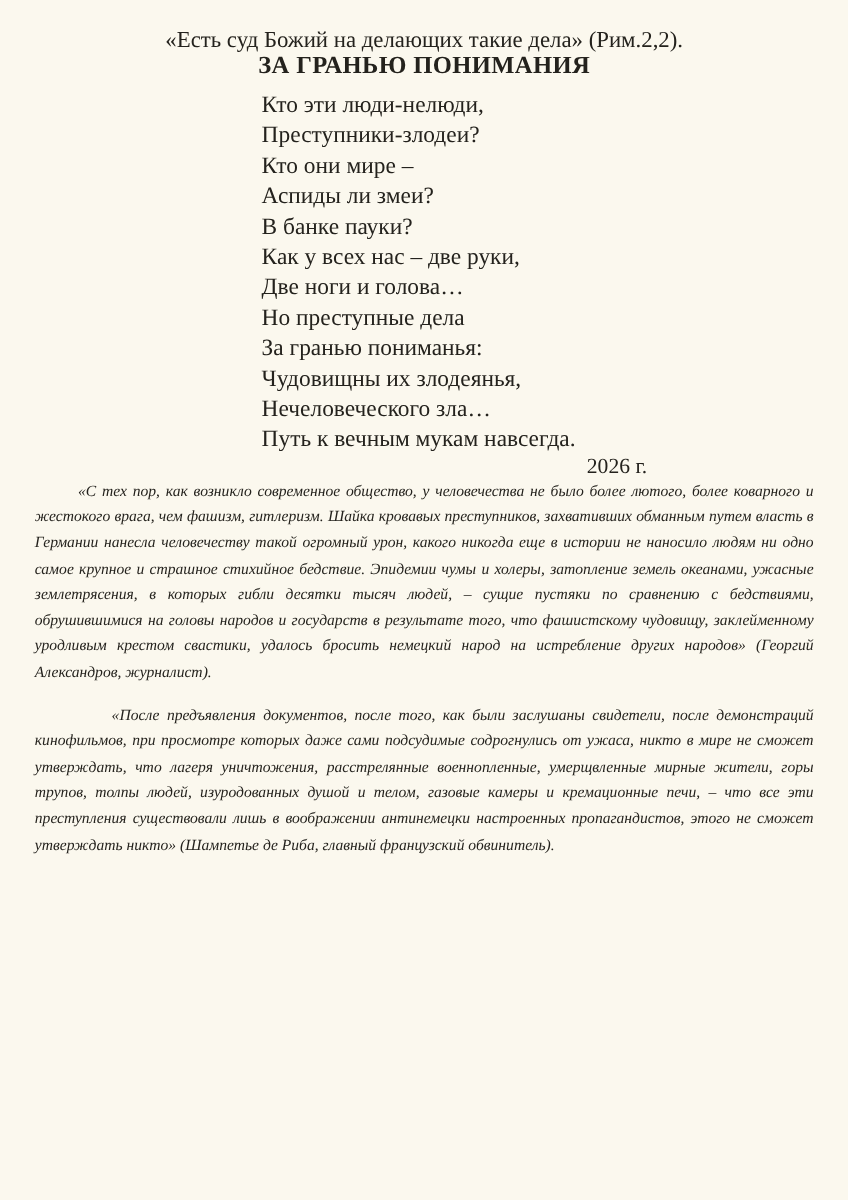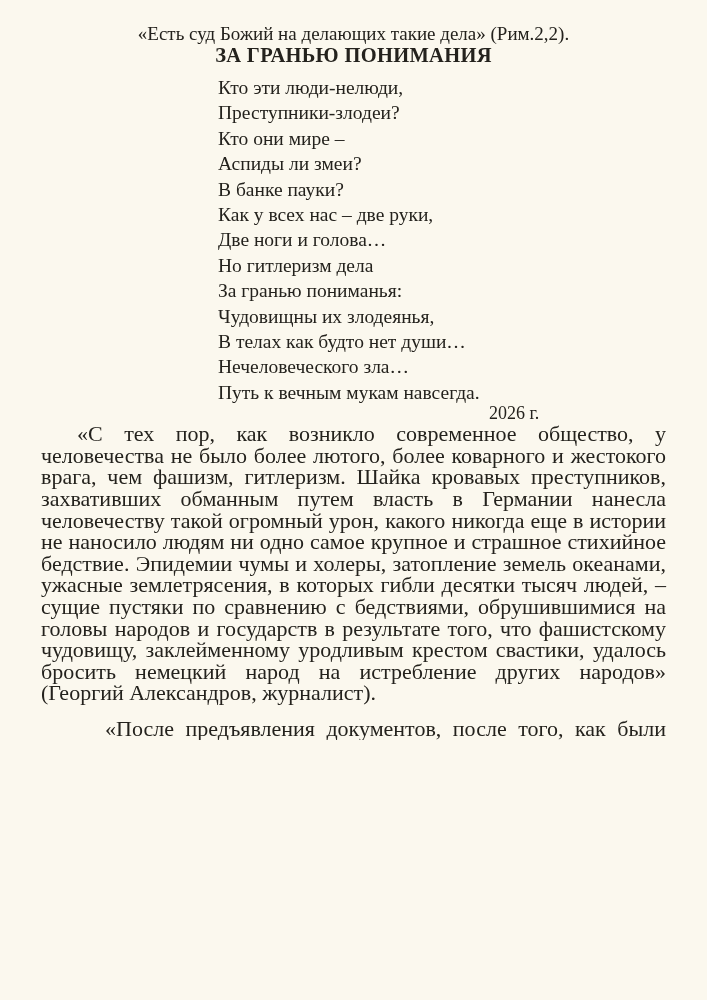--- a/index.html
+++ b/index.html
@@ -38,24 +38,25 @@
   }
   .poem-line {
     white-space: nowrap;
   }
   .poem-date {
     font-size: 18px;
     line-height: 17px;
     margin: 0 0 0 460px;
   }
   .para {
-    font-size: 22px;
+    font-size: 13px;
     line-height: 21.6px;
     text-align: justify;
-    margin: 12px;
+    margin: 0;
+    font-style: italic;
   }
   .para-1 {
     margin-top: 1px;
     text-indent: 36px;
   }
   .para-2 {
     margin-top: 14px;
     text-indent: 64px;
   }
 </style>
@@ -69,24 +70,23 @@
   <h1 class="title">ЗА ГРАНЬЮ ПОНИМАНИЯ</h1>
 
   <div class="poem">
     <div class="poem-line">Кто эти люди-нелюди,</div>
     <div class="poem-line">Преступники-злодеи?</div>
     <div class="poem-line">Кто они мире –</div>
     <div class="poem-line">Аспиды ли змеи?</div>
     <div class="poem-line">В банке пауки?</div>
     <div class="poem-line">Как у всех нас – две руки,</div>
     <div class="poem-line">Две ноги и голова…</div>
-    <div class="poem-line">Но гитлеризм дела</div>
+    <div class="poem-line">Но преступные дела</div>
     <div class="poem-line">За гранью пониманья:</div>
     <div class="poem-line">Чудовищны их злодеянья,</div>
-    <div class="poem-line">В телах как будто нет души…</div>
     <div class="poem-line">Нечеловеческого зла…</div>
     <div class="poem-line">Путь к вечным мукам навсегда.</div>
   </div>
 
   <div class="poem-date">2026 г.</div>
 
   <p class="para para-1">«С тех пор, как возникло современное общество, у человечества не было более лютого, более коварного и жестокого врага, чем фашизм, гитлеризм. Шайка кровавых преступников, захвативших обманным путем власть в Германии нанесла человечеству такой огромный урон, какого никогда еще в истории не наносило людям ни одно самое крупное и страшное стихийное бедствие. Эпидемии чумы и холеры, затопление земель океанами, ужасные землетрясения, в которых гибли десятки тысяч людей, – сущие пустяки по сравнению с бедствиями, обрушившимися на головы народов и государств в результате того, что фашистскому чудовищу, заклейменному уродливым крестом свастики, удалось бросить немецкий народ на истребление других народов» (Георгий Александров, журналист).</p>
 
   <p class="para para-2">«После предъявления документов, после того, как были заслушаны свидетели, после демонстраций кинофильмов, при просмотре которых даже сами подсудимые содрогнулись от ужаса, никто в мире не сможет утверждать, что лагеря уничтожения, расстрелянные военнопленные, умерщвленные мирные жители, горы трупов, толпы людей, изуродованных душой и телом, газовые камеры и кремационные печи, – что все эти преступления существовали лишь в воображении антинемецки настроенных пропагандистов, этого не сможет утверждать никто» (Шампетье де Риба, главный французский обвинитель).</p>
 

